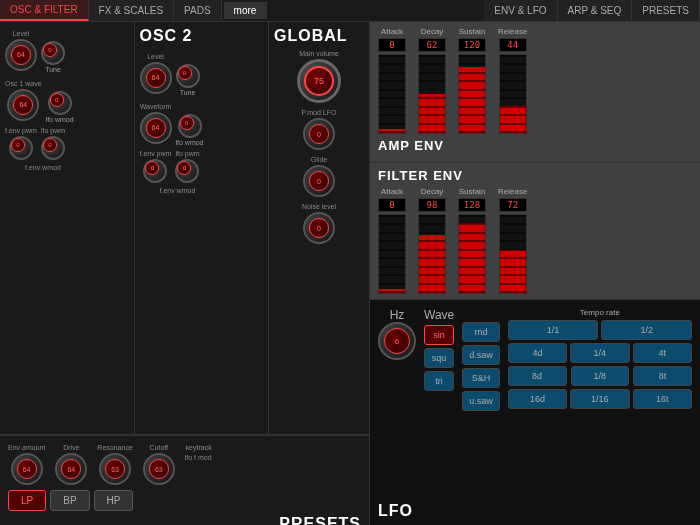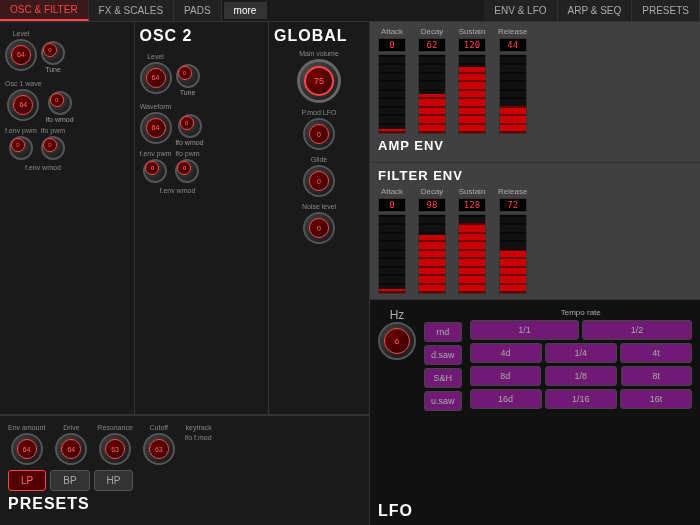--- a/index.html
+++ b/index.html
@@ -147,26 +147,27 @@
 
     .knob-label {
       font-size: 7px;
       color: #999;
       text-align: center;
       margin-top: 1px;
     }
 
     
     .filter-section {
-      height: 110px;
+      height: 90px;
       background: #1a1a1a;
       border-top: 1px solid #333;
       padding: 5px 8px;
       display: flex;
       flex-direction: column;
+      text-align: right;
     }
 
     .filter-title {
       font-size: 16px;
       font-weight: bold;
       color: #fff;
       letter-spacing: 1px;
     }
 
     .filter-controls {
@@ -311,21 +312,21 @@
     }
 
     .lfo-knob-area {
       display: flex;
       flex-direction: column;
       align-items: center;
     }
 
     .lfo-btn {
       padding: 4px 6px;
-      background: #701a75;
+      background: #0c4a6e;
       border: 1px solid #444;
       border-radius: 3px;
       color: #aaa;
       font-size: 9px;
       text-align: center;
       cursor: pointer;
     }
 
     .lfo-btn.active {
       background: #500;
@@ -746,20 +747,26 @@
     <div class="lfo-section">
       <div class="lfo-controls">
 
         <div class="lfo-knob-area">
           <div class="hz-label">Hz</div>
           <div class="knob" style="width:38px;height:38px">
             <div class="knob-inner" style="width:26px;height:26px;font-size:8px">6</div>
           </div>
         </div>
 
+        <div style="display:flex;flex-direction:column;gap:3px">
+          <div class="hz-label">Wave</div>
+          <div class="lfo-btn active">sin</div>
+          <div class="lfo-btn">squ</div>
+          <div class="lfo-btn">tri</div>
+        </div>
         <div style="display:flex;flex-direction:column;gap:3px;margin-top:14px">
           <div class="lfo-btn">rnd</div>
           <div class="lfo-btn">d.saw</div>
           <div class="lfo-btn">S&amp;H</div>
           <div class="lfo-btn">u.saw</div>
         </div>
 
         <div style="display:flex;flex-direction:column;gap:3px;flex:1">
           <div class="tempo-label">Tempo rate</div>
           <div style="display:grid;grid-template-columns:1fr 1fr;gap:3px">

